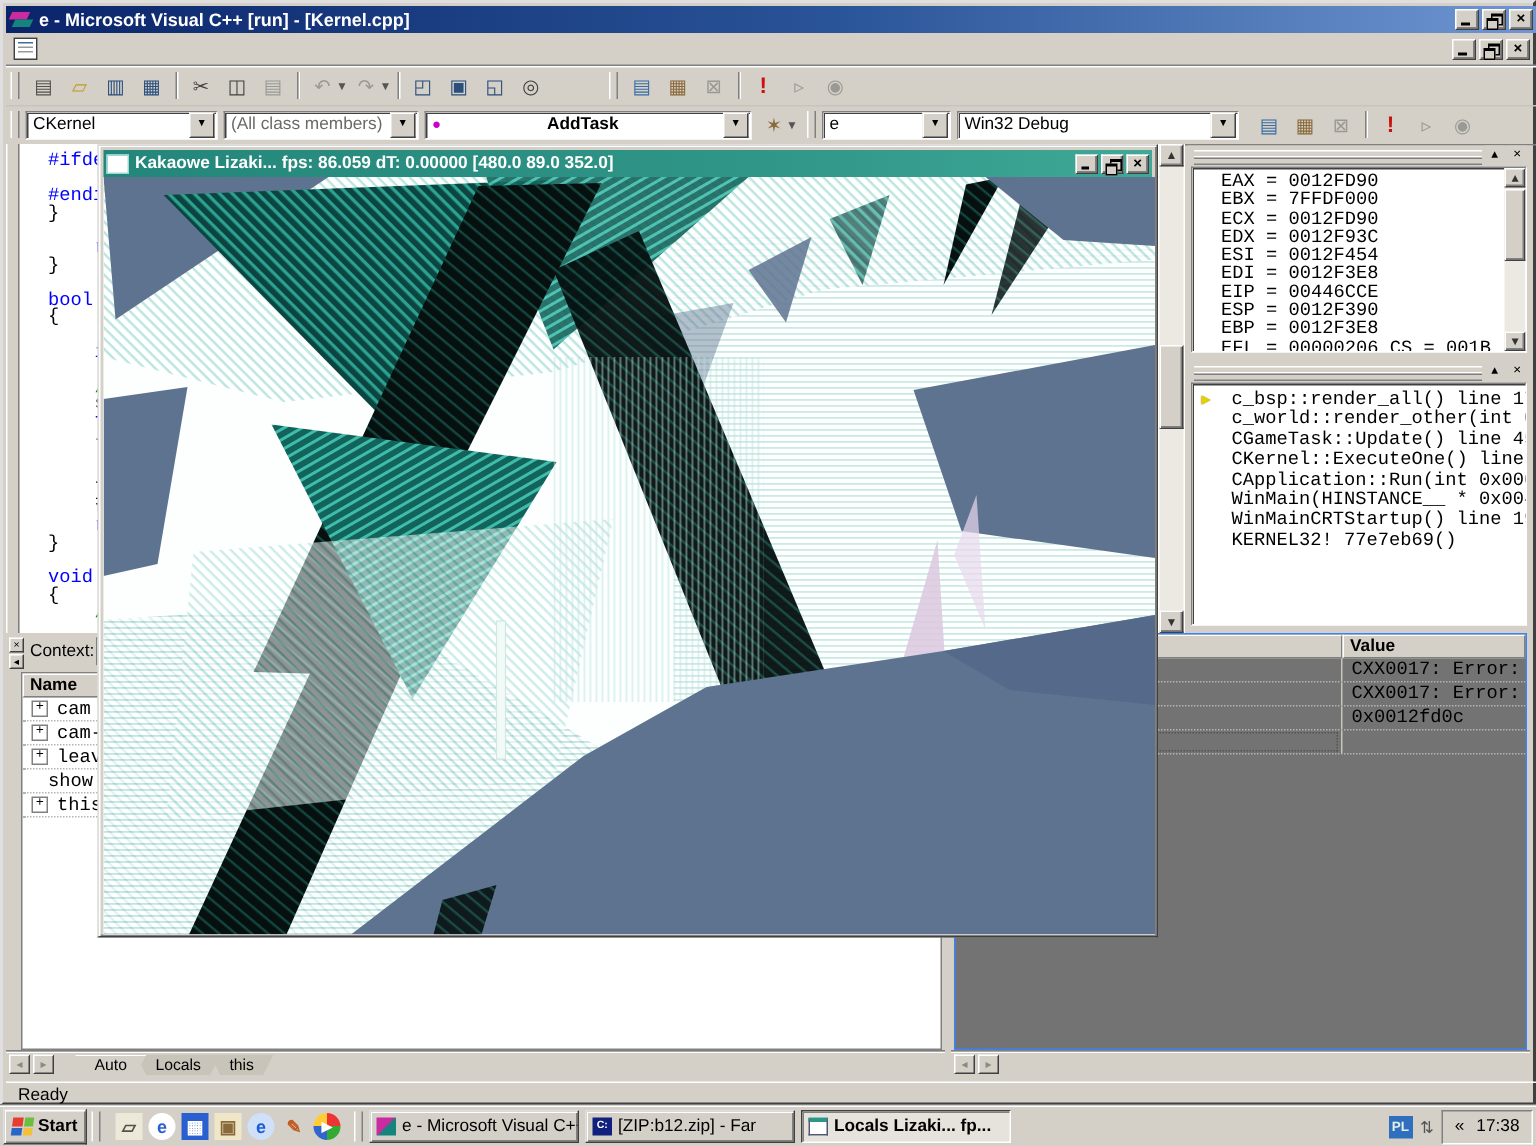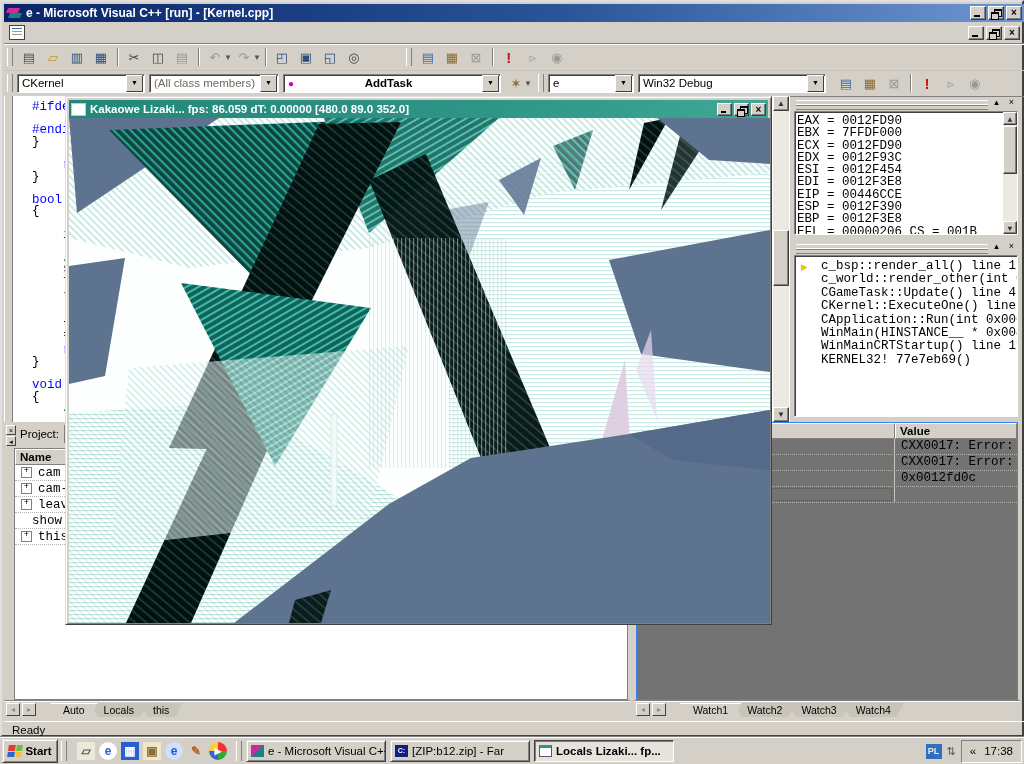--- a/index.html
+++ b/index.html
@@ -66,21 +66,21 @@
   
   .panel{background:#d4d0c8;}
   .pgrip{position:absolute;left:4px;right:34px;top:3px;height:8px;
          border-top:1px solid #fff;border-bottom:1px solid #808080;}
   .pgrip::after{content:"";position:absolute;left:0;right:0;top:3px;border-top:1px solid #fff;border-bottom:1px solid #808080;}
   .pbtns{position:absolute;right:4px;top:0;display:flex;gap:2px;}
   .pbtn{width:13px;height:12px;font-size:9px;line-height:11px;text-align:center;background:#d4d0c8;color:#000;}
   .pcontent{position:absolute;left:2px;right:4px;top:14px;bottom:3px;background:#fff;overflow:hidden;
             border:1px solid;border-color:#808080 #ffffff #ffffff #808080;box-shadow:inset 1px 1px 0 #404040;
             font-family:"Liberation Mono",monospace;font-size:12.5px;}
-  .regline{white-space:pre;line-height:12.3px;padding-left:2px;}
+  .regline{white-space:pre;line-height:12.3px;padding-left:19px;}
   #registers .pcontent{padding-top:3px;box-sizing:border-box;}
   .stkline{white-space:pre;line-height:13.4px;padding-left:26px;position:relative;}
   .stkarrow{position:absolute;left:6px;top:1px;color:#e8d000;font-size:10px;text-shadow:0 0 1px #807000;}
   
   .hdrcell{background:#d4d0c8;font-weight:bold;font-size:11.5px;
            border:1px solid;border-color:#ffffff #808080 #808080 #ffffff;box-sizing:border-box;
            padding:1px 4px;}
   .minibtn{width:10px;height:10px;background:#d4d0c8;font-size:7px;line-height:9px;text-align:center;
            border:1px solid;border-color:#ffffff #404040 #404040 #ffffff;box-sizing:border-box;}
   .varrow{height:15px;display:flex;align-items:center;border-bottom:1px dotted #b8b4ac;font-family:"Liberation Mono",monospace;font-size:12.5px;}
@@ -297,21 +297,21 @@
             <div class="stkline">KERNEL32! 77e7eb69()</div>
           </div>
       </div>
     </div>
 
     <div class="panel abs" style="left:2px;top:420px;width:626px;height:296px;" id="varspanel">
       <div class="abs" style="left:2px;top:3px;">
         <div class="minibtn">×</div>
         <div class="minibtn" style="margin-top:1px;">◂</div>
       </div>
-      <span class="abs" style="left:16px;top:6px;font-size:11.5px;">Project:</span>
+      <span class="abs" style="left:16px;top:6px;font-size:11.5px;">Context:</span>
       <span class="combo abs" style="left:60px;top:3px;width:300px;">
         <span class="cbtxt"></span>
           <span class="cbbtn">▼</span>
       </span>
       <div class="abs" style="left:10px;top:26px;right:2px;bottom:18px;background:#fff;border:1px solid #808080;overflow:hidden;">
         <div class="hdrcell" style="width:100%;height:16px;">Name</div>
         <div id="varrows">
             <div class="varrow">
               <span class="plusbox">+</span>
               <span>cam</span>
@@ -368,26 +368,20 @@
               <span class="wname">
                 <span class="selrect"></span>
               </span>
               <span class="wval"></span>
             </div>
           </div>
       </div>
       <div class="tabsrow">
         <span class="tsbtn">◂</span>
         <span class="tsbtn">▸</span>
-        <span id="watchtabs" style="display:flex;margin-left:6px;">
-            <span class="tab active">Watch1</span>
-            <span class="tab">Watch2</span>
-            <span class="tab">Watch3</span>
-            <span class="tab">Watch4</span>
-          </span>
       </div>
     </div>
 
     <div id="statusbar" class="abs">
       <span>Ready</span>
     </div>
   </div>
 
   <div id="gamewin" class="abs">
     <div id="gtitle">

